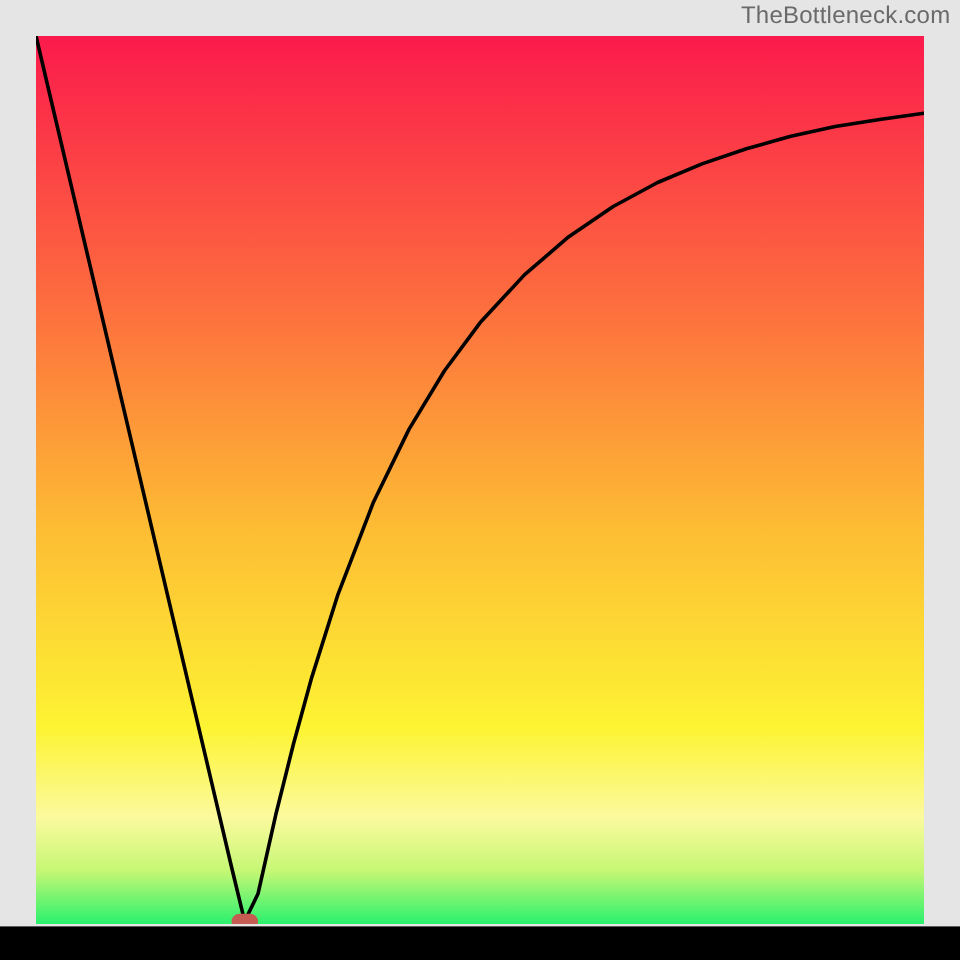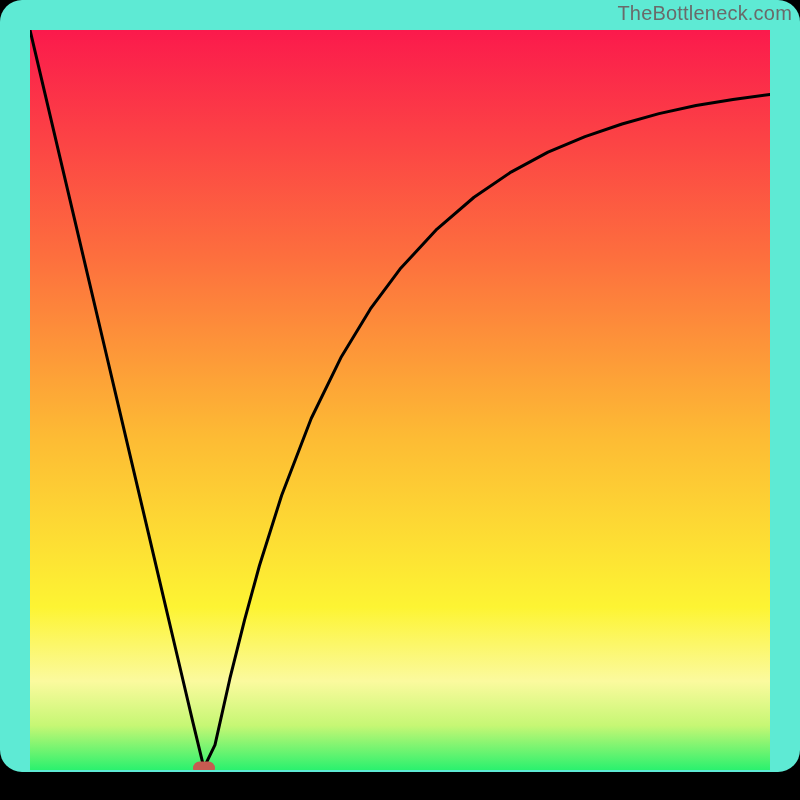--- a/index.html
+++ b/index.html
@@ -8,22 +8,21 @@
     width: 800px;
     height: 800px;
     overflow: hidden;
     background: #000;
     font-family: Arial, Helvetica, sans-serif;
   }
   .frame {
     position: relative;
     width: 800px;
     height: 772px;
-    background: #5eead4;
-    border-radius: 22px;
+    background: #e5e5e5;
   }
   .watermark {
     position: absolute;
     top: 2px;
     right: 8px;
     color: #6a6a6a;
     font-size: 20px;
     font-weight: 500;
     letter-spacing: 0.2px;
     z-index: 10;

